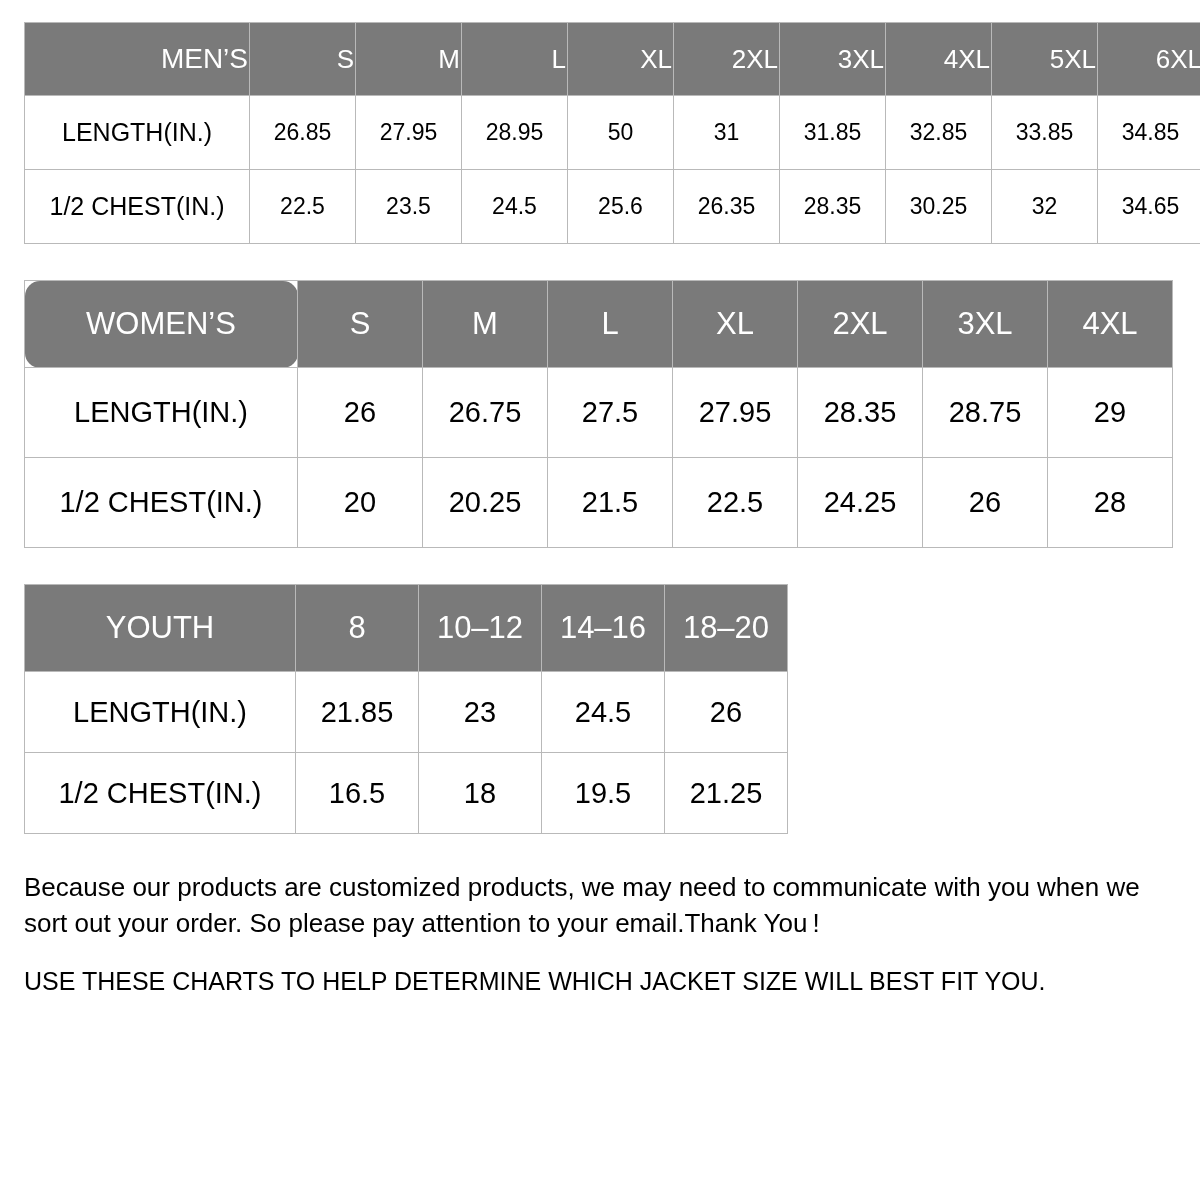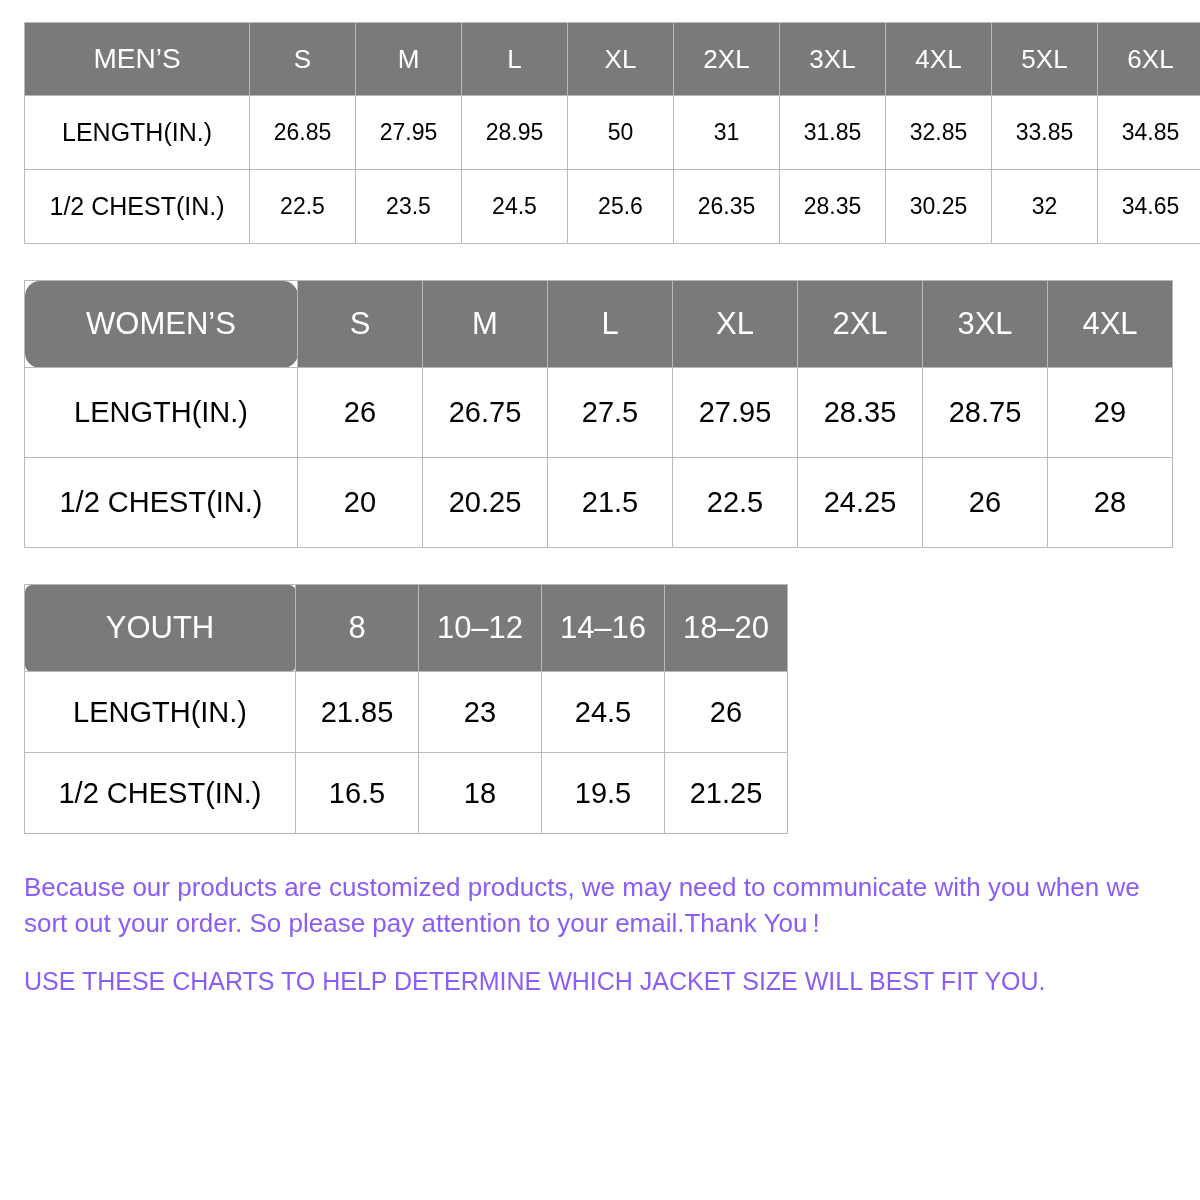--- a/index.html
+++ b/index.html
@@ -47,45 +47,45 @@
     vertical-align: middle;
     font-weight: normal;
     color: #000;
   }
   table.size-table thead td {
     background: #7a7a7a;
     color: #ffffff;
   }
   
   #table-mens { width: 1152px; }
-  #table-mens thead td { height: 70px; font-size: 26px; }
+  #table-mens thead td { height: 70px; font-size: 26px; text-align: right; }
   #table-mens tbody td { height: 71px; font-size: 23px; }
   #table-mens .label-col { width: 222px; font-size: 25px; }
   #table-mens .size-col { width: 103px; }
   #table-mens thead .label-col { font-size: 28px; }
 
   
   #table-womens { width: 1128px; }
   #table-womens thead td { height: 84px; font-size: 31px; }
   #table-womens tbody td { height: 87px; font-size: 29px; }
   #table-womens .label-col { width: 270px; border-radius: 15px; }
   #table-womens .size-col { width: 122px; }
 
   
   #table-youth { width: 748px; }
   #table-youth thead td { height: 84px; font-size: 31px; }
   #table-youth tbody td { height: 78px; font-size: 29px; }
-  #table-youth .label-col { width: 268px; border-radius: 7px; }
+  #table-youth .label-col { width: 268px; }
   #table-youth .size-col { width: 120px; }
 
   .footer {
     margin-top: 6px;
   }
   .footer p {
-    color: #8b5cf6;
+    color: #000000;
     margin: 8px 0 22px 0;
     font-size: 26px;
     line-height: 1.38;
   }
   .footer p.last {
     font-size: 25px;
     margin-bottom: 0;
   }
 </style>
 </head>

